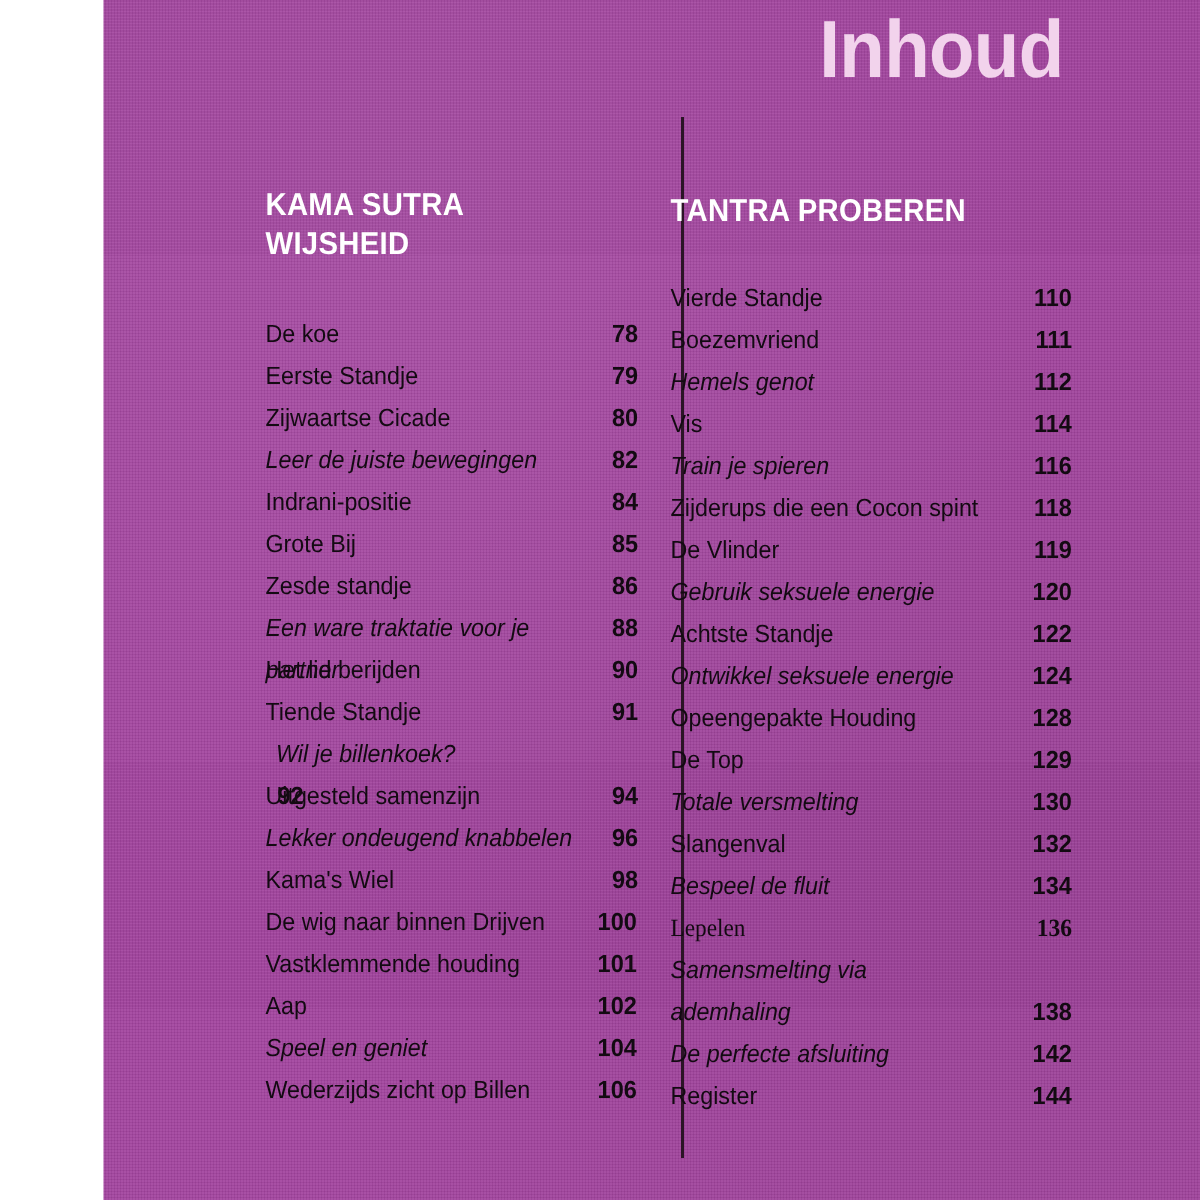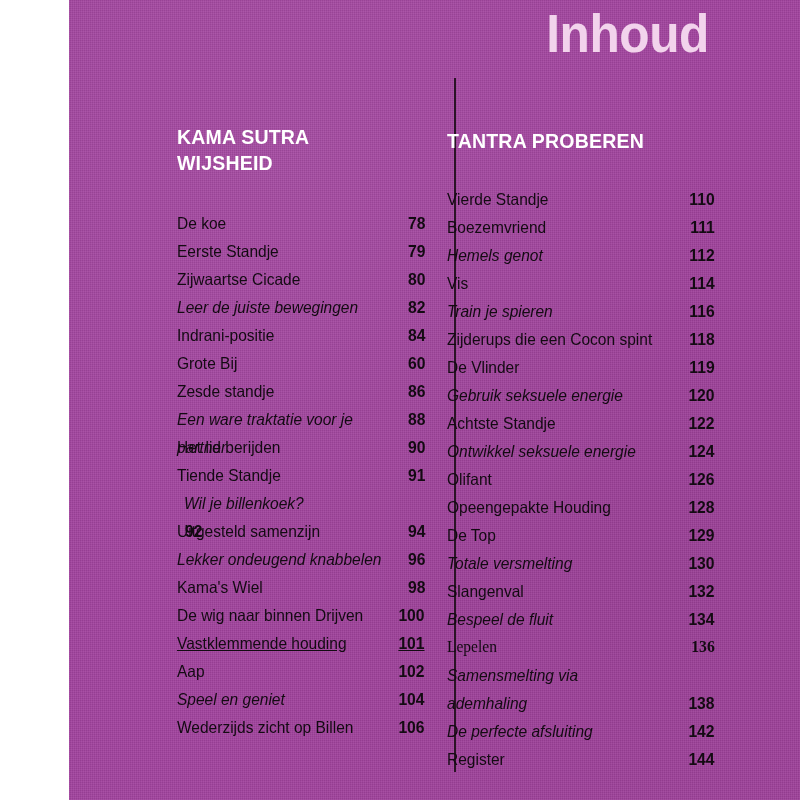--- a/index.html
+++ b/index.html
@@ -147,21 +147,21 @@
         <div class="entry italic" style="color: rgb(19, 10, 18);">
           <span class="label">Leer de juiste bewegingen</span>
           <span class="page">82</span>
         </div>
         <div class="entry" style="color: rgb(19, 10, 18);">
           <span class="label">Indrani-positie</span>
           <span class="page">84</span>
         </div>
         <div class="entry" style="color: rgb(19, 10, 18);">
           <span class="label">Grote Bij</span>
-          <span class="page">60</span>
+          <span class="page">85</span>
         </div>
         <div class="entry" style="color: rgb(19, 10, 18);">
           <span class="label">Zesde standje</span>
           <span class="page">86</span>
         </div>
         <div class="entry italic" style="color: rgb(19, 10, 18);">
           <span class="label">Een ware traktatie voor je partner</span>
           <span class="page">88</span>
         </div>
         <div class="entry" style="color: rgb(19, 10, 18);">
@@ -185,21 +185,21 @@
           <span class="page">96</span>
         </div>
         <div class="entry" style="color: rgb(19, 10, 18);">
           <span class="label">Kama's Wiel</span>
           <span class="page">98</span>
         </div>
         <div class="entry" style="color: rgb(19, 10, 18);">
           <span class="label">De wig naar binnen Drijven</span>
           <span class="page">100</span>
         </div>
-        <div class="entry" style="color: rgb(19, 10, 18); text-decoration: underline;">
+        <div class="entry" style="color: rgb(19, 10, 18);">
           <span class="label">Vastklemmende houding</span>
           <span class="page">101</span>
         </div>
         <div class="entry" style="color: rgb(19, 10, 18);">
           <span class="label">Aap</span>
           <span class="page">102</span>
         </div>
         <div class="entry italic" style="color: rgb(19, 10, 18);">
           <span class="label">Speel en geniet</span>
           <span class="page">104</span>
@@ -246,24 +246,20 @@
           <span class="label">Gebruik seksuele energie</span>
           <span class="page">120</span>
         </div>
         <div class="entry" style="color: rgb(19, 10, 18);">
           <span class="label">Achtste Standje</span>
           <span class="page">122</span>
         </div>
         <div class="entry italic" style="color: rgb(19, 10, 18);">
           <span class="label">Ontwikkel seksuele energie</span>
           <span class="page">124</span>
-        </div>
-        <div class="entry" style="color: rgb(19, 10, 18);">
-          <span class="label">Olifant</span>
-          <span class="page">126</span>
         </div>
         <div class="entry" style="color: rgb(19, 10, 18);">
           <span class="label">Opeengepakte Houding</span>
           <span class="page">128</span>
         </div>
         <div class="entry" style="color: rgb(19, 10, 18);">
           <span class="label">De Top</span>
           <span class="page">129</span>
         </div>
         <div class="entry italic" style="color: rgb(19, 10, 18);">

